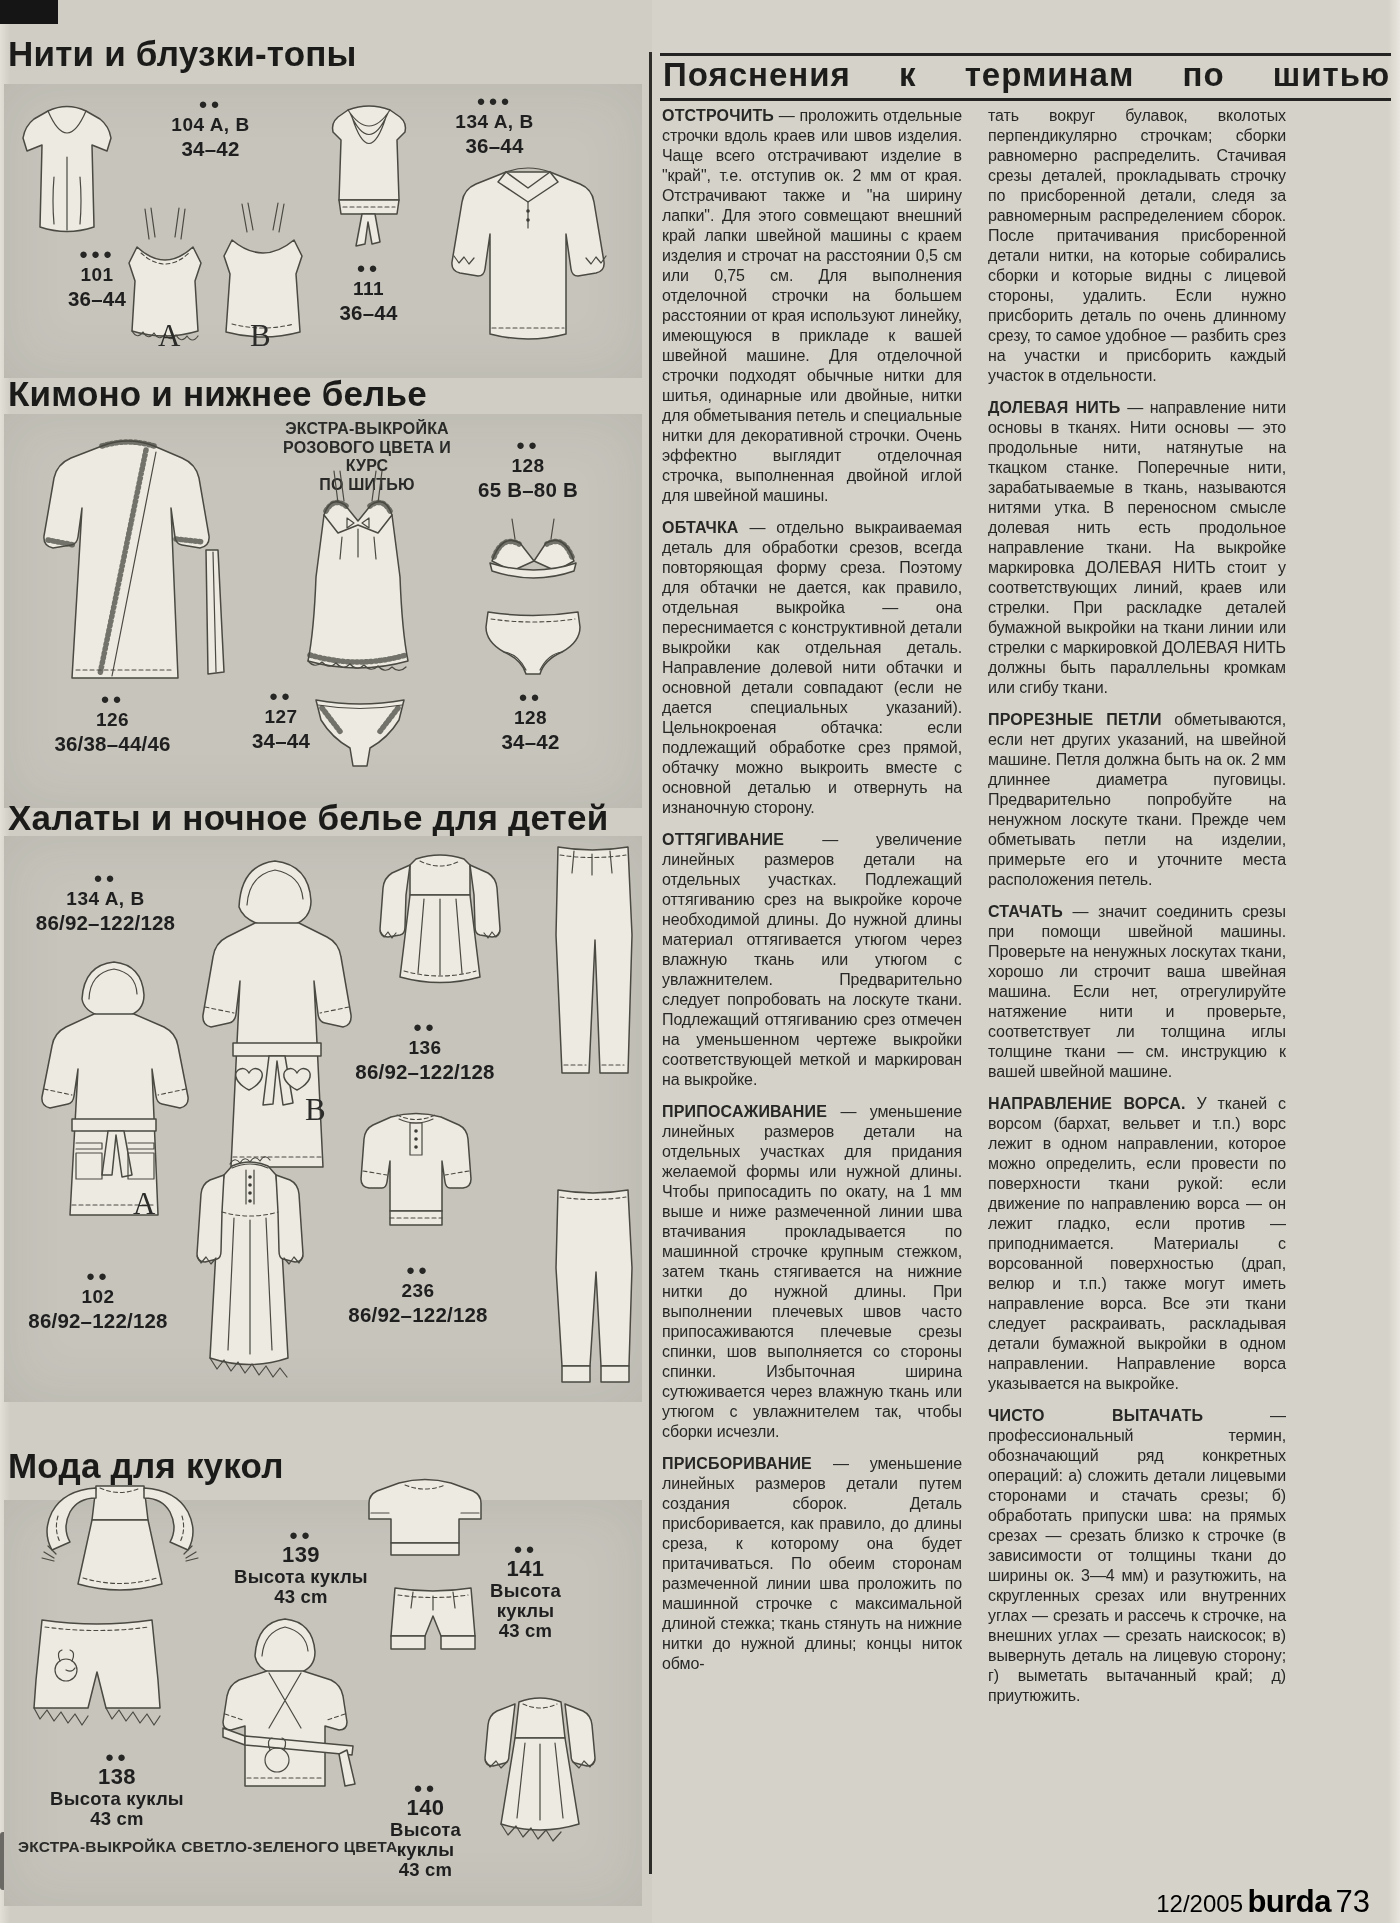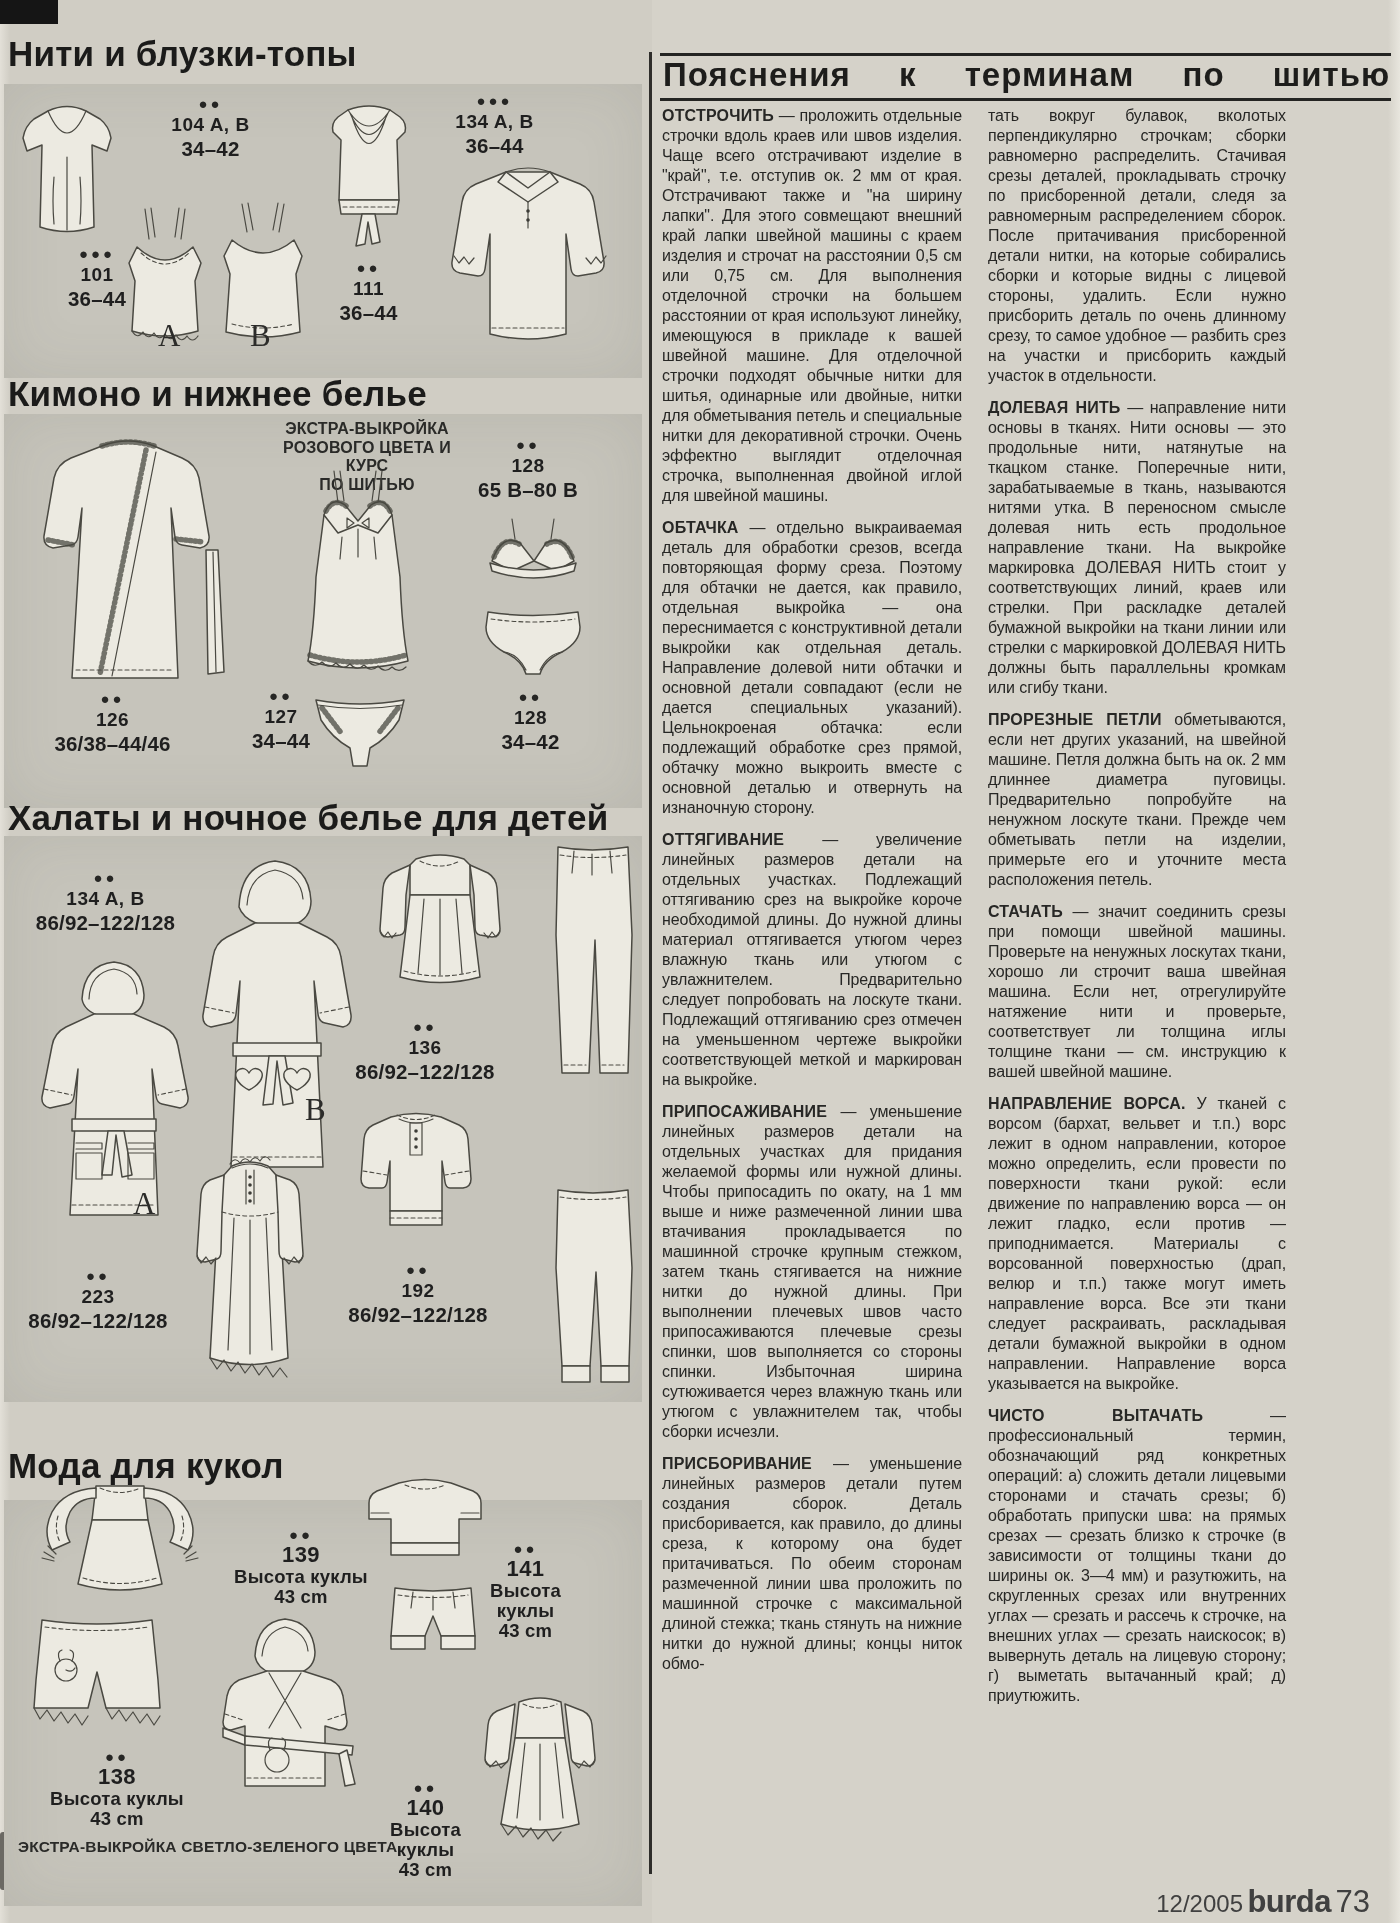--- a/index.html
+++ b/index.html
@@ -36,21 +36,21 @@
   .g .dotf{fill:#3c3b36;stroke:none}
   .g circle.ln{fill:none;stroke:#4a4942;stroke-width:1.2}
 
   .rule{position:absolute;left:660px;width:731px;height:3px;background:#242422}
   .gloss-title{position:absolute;left:663px;top:56px;width:728px;font-size:33px;font-weight:700;color:#1d1d1b;word-spacing:38px;letter-spacing:1px;white-space:nowrap}
   .gcol{position:absolute;top:106px;font-size:16px;line-height:20px;text-align:justify;color:#272725;letter-spacing:-.1px;hyphens:auto}
   .gcol p{margin:0 0 12px 0}
   .gcol b{letter-spacing:.2px}
   .gcol .ul{}
 
-  .footer{position:absolute;left:1000px;top:1884px;width:370px;text-align:right;color:#404040;white-space:nowrap}
+  .footer{position:absolute;left:1000px;top:1884px;width:370px;text-align:right;color:#000000;white-space:nowrap}
   .footer .issue{font-size:24px}
   .footer .brand{font-size:31px;font-weight:700;letter-spacing:-.5px}
   .footer .pnumber{font-size:31px}
 </style>
 </head>
 <body>
 
 <div class="right-paper"></div>
 <div class="edge-left"></div>
 <div class="edge-right"></div>
@@ -267,26 +267,26 @@
   <div class="pnum">134 A, B</div>
   <div class="psize">86/92–122/128</div>
 </div>
 <div class="plabel" style="left:350px;top:1019px;width:150px">
   <div class="dots">●●</div>
   <div class="pnum">136</div>
   <div class="psize">86/92–122/128</div>
 </div>
 <div class="plabel" style="left:23px;top:1268px;width:150px">
   <div class="dots">●●</div>
-  <div class="pnum">223</div>
+  <div class="pnum">102</div>
   <div class="psize">86/92–122/128</div>
 </div>
 <div class="plabel" style="left:343px;top:1262px;width:150px">
   <div class="dots">●●</div>
-  <div class="pnum">192</div>
+  <div class="pnum">236</div>
   <div class="psize">86/92–122/128</div>
 </div>
 <div class="marker" style="left:133px;top:1186px">A</div>
 <div class="marker" style="left:305px;top:1092px">B</div>
 
 <svg class="g" style="left:8px;top:1472px" width="225" height="135" viewBox="0 0 225 135">
   <path d="M88,14 L136,14 L140,48 L84,48 Z"></path>
   <path class="sm" d="M92,16 Q112,25 132,16"></path>
   <path d="M84,48 L70,112 Q112,124 154,112 L140,48 Z"></path>
   <path class="sm" d="M75,106 Q112,117 149,106"></path>

